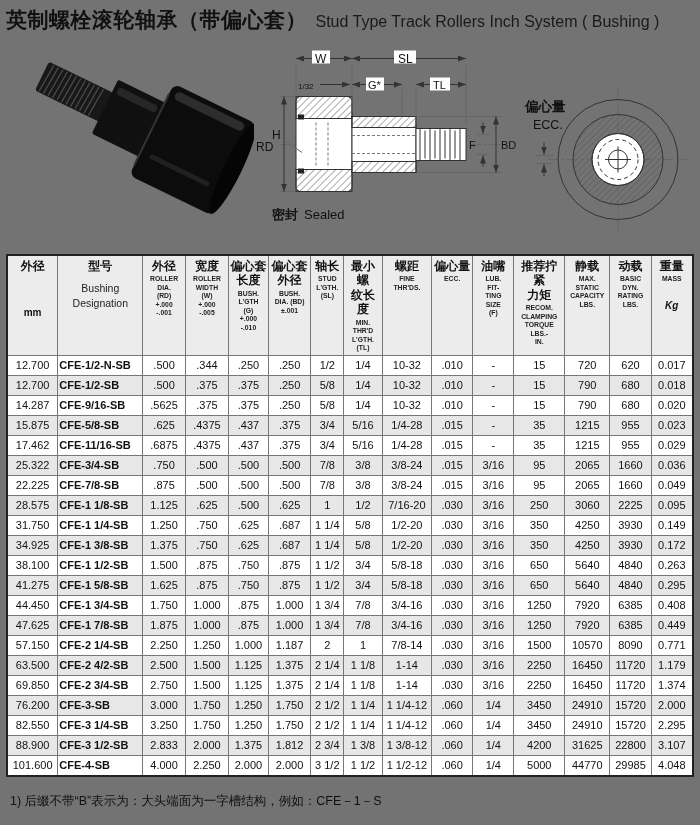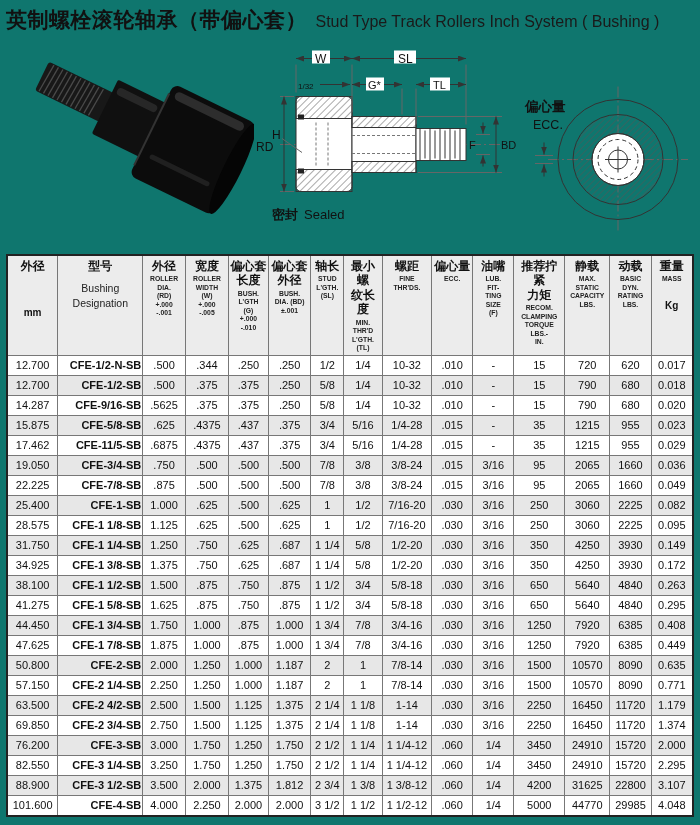--- a/index.html
+++ b/index.html
@@ -1,33 +1,33 @@
 <!DOCTYPE html>
 <html><head>
 <meta charset="utf-8">
 <style>
   html,body{margin:0;padding:0;background:#fff;}
-  .page{width:700px;height:825px;background:#0f766e;font-family:"Liberation Sans",sans-serif;color:#111;overflow:hidden;position:relative;}
+  .page{width:700px;height:825px;background:#737373;font-family:"Liberation Sans",sans-serif;color:#111;overflow:hidden;position:relative;}
   .title-row{padding:6px 8px 2px 6px;white-space:nowrap;}
   .title-zh{font-size:21px;font-weight:bold;letter-spacing:0.5px;color:#111;}
   .title-en{font-size:16px;color:#1a1a1a;margin-left:4px;}
   .figure-row{display:flex;align-items:flex-start;height:216px;padding:0 4px;}
   .fig{flex:none;}
   
   table.spec{border-collapse:collapse;table-layout:fixed;width:688px;margin:2px auto 8px auto;border:2px solid #222;}
   table.spec th,table.spec td{border:1px solid #777;overflow:hidden;}
   table.spec td{font-size:11px;text-align:center;height:19px;padding:0 1px;color:#111;}
-  table.spec td.model{font-weight:bold;text-align:right;font-size:11px;}
+  table.spec td.model{font-weight:bold;text-align:left;font-size:11px;}
   table.spec thead th{background:#ececec;vertical-align:top;padding:3px 1px 2px 1px;height:74px;}
   .h-zh{font-size:12px;font-weight:bold;white-space:pre-line;line-height:1.2;color:#111;}
   .h-en{font-size:6.8px;font-weight:bold;white-space:pre-line;line-height:1.25;margin-top:2px;color:#222;}
   .h-en.md{font-size:10.5px;font-weight:normal;margin-top:8px;line-height:1.35;}
   .h-unit{font-size:10px;color:#111;}
   th.c0 .h-unit{margin-top:34px;}
-  th.c14 .h-unit{margin-top:16px;}
+  th.c14 .h-unit{margin-top:16px;font-style:italic;}
   tbody tr:nth-child(even){background:#e7e7e7;}
   tbody tr:nth-child(odd){background:#fff;}
   .footnotes{padding:7px 0 0 10px;font-size:12.5px;line-height:1.45;color:#111;}
   svg text{font-family:"Liberation Sans",sans-serif;}
 </style>
 </head>
 <body>
 
 <div class="page">
 
@@ -375,37 +375,37 @@
           <td>1/4-28</td>
           <td>.015</td>
           <td>-</td>
           <td>35</td>
           <td>1215</td>
           <td>955</td>
           <td>0.023</td>
         </tr>
         <tr>
           <td>17.462</td>
-          <td class="model">CFE-11/5-SB</td>
+          <td class="model">CFE-11/16-SB</td>
           <td>.6875</td>
           <td>.4375</td>
           <td>.437</td>
           <td>.375</td>
           <td>3/4</td>
           <td>5/16</td>
           <td>1/4-28</td>
           <td>.015</td>
           <td>-</td>
           <td>35</td>
           <td>1215</td>
           <td>955</td>
           <td>0.029</td>
         </tr>
         <tr>
-          <td>19.050</td>
+          <td>25.322</td>
           <td class="model">CFE-3/4-SB</td>
           <td>.750</td>
           <td>.500</td>
           <td>.500</td>
           <td>.500</td>
           <td>7/8</td>
           <td>3/8</td>
           <td>3/8-24</td>
           <td>.015</td>
           <td>3/16</td>
@@ -423,37 +423,20 @@
           <td>.500</td>
           <td>7/8</td>
           <td>3/8</td>
           <td>3/8-24</td>
           <td>.015</td>
           <td>3/16</td>
           <td>95</td>
           <td>2065</td>
           <td>1660</td>
           <td>0.049</td>
-        </tr>
-        <tr>
-          <td>25.400</td>
-          <td class="model">CFE-1-SB</td>
-          <td>1.000</td>
-          <td>.625</td>
-          <td>.500</td>
-          <td>.625</td>
-          <td>1</td>
-          <td>1/2</td>
-          <td>7/16-20</td>
-          <td>.030</td>
-          <td>3/16</td>
-          <td>250</td>
-          <td>3060</td>
-          <td>2225</td>
-          <td>0.082</td>
         </tr>
         <tr>
           <td>28.575</td>
           <td class="model">CFE-1 1/8-SB</td>
           <td>1.125</td>
           <td>.625</td>
           <td>.500</td>
           <td>.625</td>
           <td>1</td>
           <td>1/2</td>
@@ -559,37 +542,20 @@
           <td>1.000</td>
           <td>1 3/4</td>
           <td>7/8</td>
           <td>3/4-16</td>
           <td>.030</td>
           <td>3/16</td>
           <td>1250</td>
           <td>7920</td>
           <td>6385</td>
           <td>0.449</td>
-        </tr>
-        <tr>
-          <td>50.800</td>
-          <td class="model">CFE-2-SB</td>
-          <td>2.000</td>
-          <td>1.250</td>
-          <td>1.000</td>
-          <td>1.187</td>
-          <td>2</td>
-          <td>1</td>
-          <td>7/8-14</td>
-          <td>.030</td>
-          <td>3/16</td>
-          <td>1500</td>
-          <td>10570</td>
-          <td>8090</td>
-          <td>0.635</td>
         </tr>
         <tr>
           <td>57.150</td>
           <td class="model">CFE-2 1/4-SB</td>
           <td>2.250</td>
           <td>1.250</td>
           <td>1.000</td>
           <td>1.187</td>
           <td>2</td>
           <td>1</td>
@@ -665,21 +631,21 @@
           <td>.060</td>
           <td>1/4</td>
           <td>3450</td>
           <td>24910</td>
           <td>15720</td>
           <td>2.295</td>
         </tr>
         <tr>
           <td>88.900</td>
           <td class="model">CFE-3 1/2-SB</td>
-          <td>3.500</td>
+          <td>2.833</td>
           <td>2.000</td>
           <td>1.375</td>
           <td>1.812</td>
           <td>2 3/4</td>
           <td>1 3/8</td>
           <td>1 3/8-12</td>
           <td>.060</td>
           <td>1/4</td>
           <td>4200</td>
           <td>31625</td>

